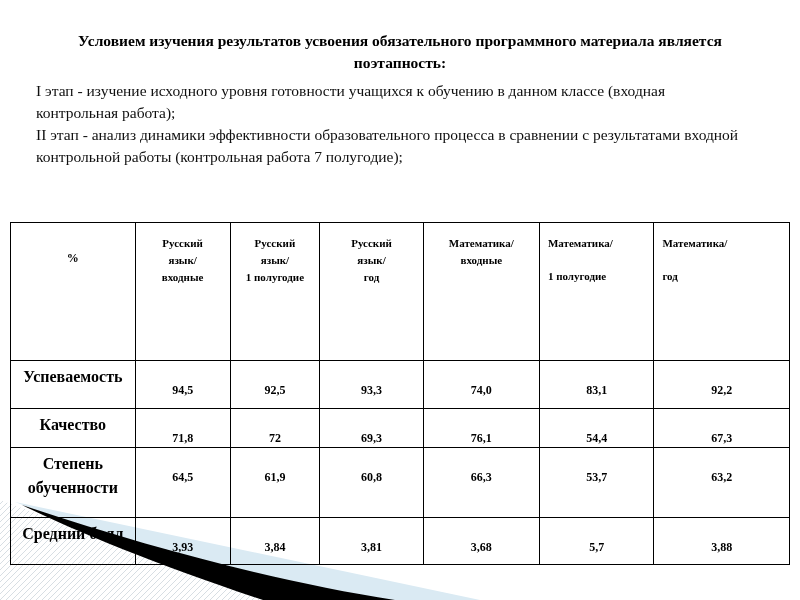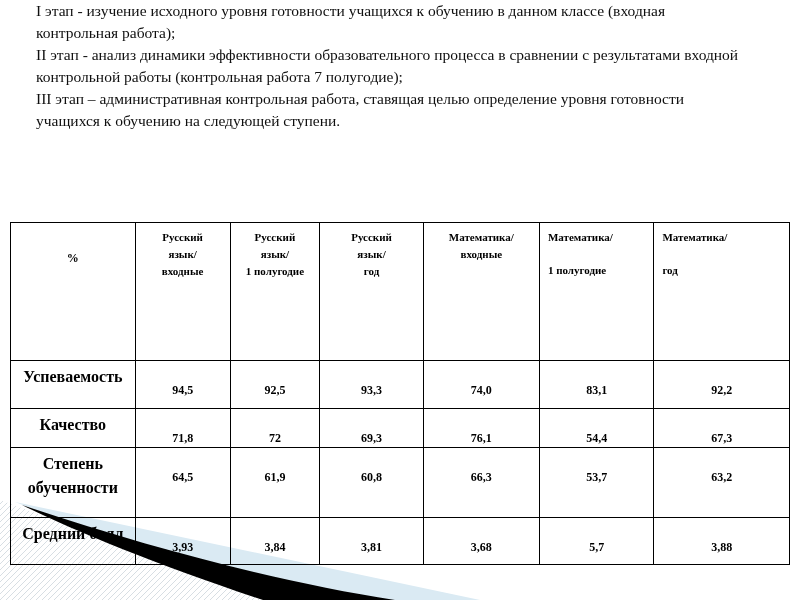--- a/index.html
+++ b/index.html
@@ -45,21 +45,21 @@
     font-weight:bold;
     color:#000;
     overflow:hidden;
   }
   thead tr{height:138px;}
   tbody tr:nth-child(1){height:48px;}
   tbody tr:nth-child(2){height:34px;}
   tbody tr:nth-child(3){height:70px;}
   tbody tr:nth-child(4){height:47px;}
 
-  th{font-size:11px;line-height:1.55;padding:6px 2px 0 2px;text-align:center;}
+  th{font-size:11px;line-height:1.55;padding:12px 2px 0 2px;text-align:center;}
   th:nth-child(1){padding-top:26px;font-size:12px;}
   th:nth-child(6), th:nth-child(7){text-align:left;padding-left:8px;}
   th .hl:empty{height:16px;}
 
   td{font-size:12px;text-align:center;padding-top:22px;}
   td.rowlabel{font-size:16px;line-height:1.5;padding:4px 6px 0 6px;}
 </style>
 </head>
 <body>
 
@@ -73,25 +73,25 @@
         <path d="M5,7 L7,5" stroke="#d7dee3" stroke-width="1" fill="none"></path>
       </pattern>
     </defs>
     <polygon points="0,500 272,600 0,600" fill="url(#hatch)"></polygon>
     <polygon points="15,502 480,600 268,600" fill="#daeaf3"></polygon>
     <path d="M22,505 C150,548 280,582 395,600 L263,600 C160,566 70,529 22,505 Z" fill="#000000"></path>
   </svg>
 
   <div class="content">
 
+    <div class="title">Условием изучения результатов усвоения обязательного программного материала является поэтапность:</div>
 
     <div class="stages">
         <p>I этап - изучение исходного уровня готовности учащихся к обучению в данном классе (входная контрольная работа);</p>
         <p>II этап - анализ динамики эффективности образовательного процесса в сравнении с результатами входной контрольной работы (контрольная работа 7 полугодие);</p>
-        <p>III этап – административная контрольная работа, ставящая целью определение уровня готовности учащихся к обучению на следующей ступени.</p>
       </div>
 
     <div class="tablewrap">
       <table class="results">
         <colgroup>
             <col style="width: 16%;">
             <col style="width: 12.2%;">
             <col style="width: 11.5%;">
             <col style="width: 13.3%;">
             <col style="width: 14.9%;">

